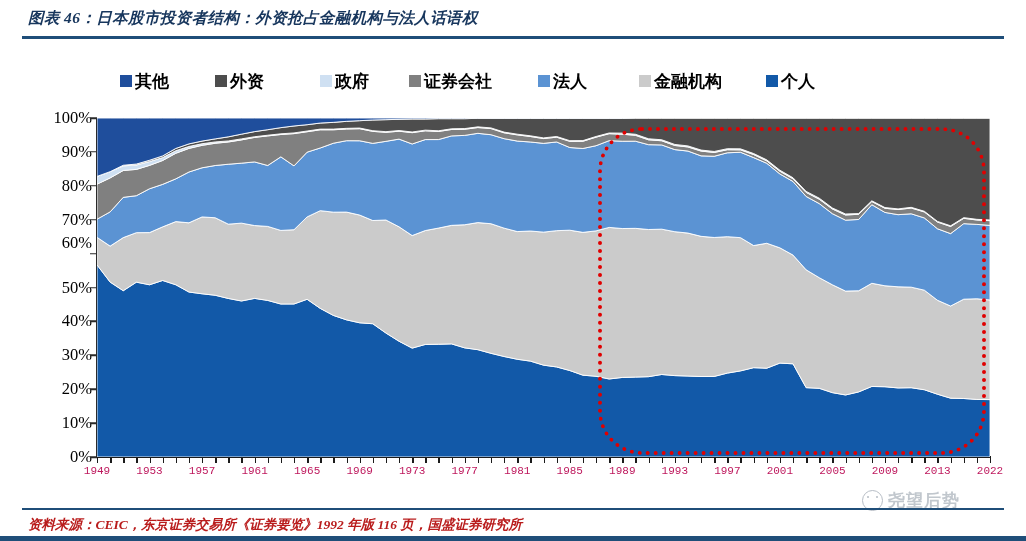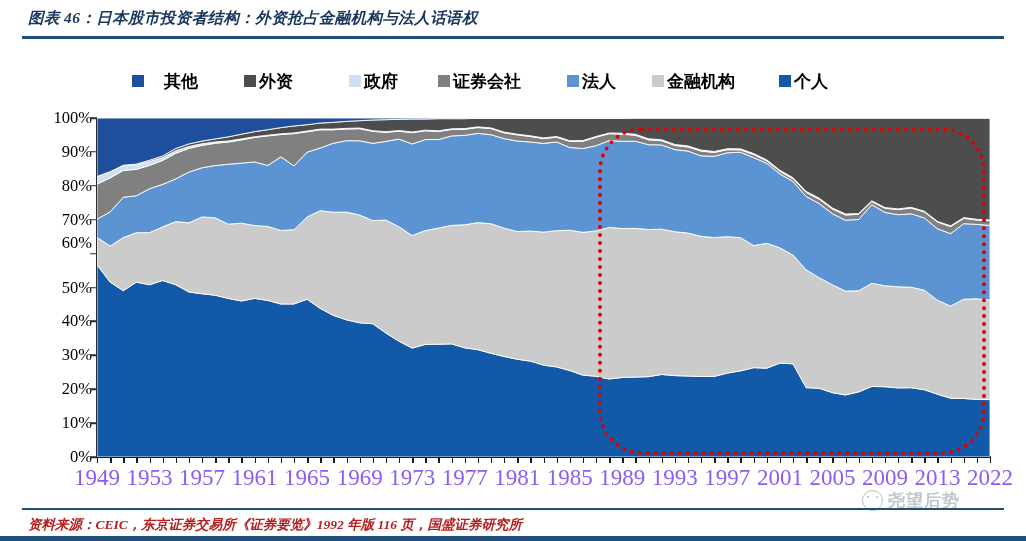--- a/index.html
+++ b/index.html
@@ -42,22 +42,22 @@
     font-size:16.5px;color:#000;line-height:1;transform:translateY(-50%);
   }
   #y-axis-line{position:absolute;left:96px;top:13px;width:1.5px;height:339px;background:#2a2a2a;}
   .y-tickmark{position:absolute;left:90px;width:7px;height:1.5px;background:#2a2a2a;transform:translateY(-50%);}
   #x-axis-line{position:absolute;left:96px;top:351px;width:895px;height:1.6px;background:#1b1b1b;}
   .x-tickmark{position:absolute;top:352px;width:1.4px;height:6px;background:#1b1b1b;}
 
   #x-labels{position:absolute;left:0;top:466px;width:1026px;height:24px;}
   .xlab{
     position:absolute;top:0;
-    font-family:Liberation Serif, serif;
-    font-size:23px;color:#8b5cf6;line-height:1;transform:translateX(-50%);
+    font-family:Liberation Mono, monospace;
+    font-size:11px;color:#be185d;line-height:1;transform:translateX(-50%);
     white-space:nowrap;
   }
 
   
   #highlight-box{
     position:absolute;left:598px;top:127px;width:388px;height:328px;
     border:4px dotted #e00000;border-radius:44px;
     pointer-events:none;box-sizing:border-box;
   }
 
@@ -85,41 +85,41 @@
 </style>
 </head>
 <body>
 
 <div id="figure-header">
   <div id="figure-title">图表 46：日本股市投资者结构：外资抢占金融机构与法人话语权</div>
   <div id="header-rule"></div>
 </div>
 
 <div id="legend">
-    <div class="legend-item" style="margin-left: 12px; gap: 17px;">
+    <div class="legend-item" style="margin-left: 0px;">
       <span class="legend-swatch" style="background: rgb(31, 78, 156);"></span>
       <span class="legend-label">其他</span>
     </div>
     <div class="legend-item" style="margin-left: 46px;">
       <span class="legend-swatch" style="background: rgb(77, 77, 77);"></span>
       <span class="legend-label">外资</span>
     </div>
     <div class="legend-item" style="margin-left: 56px;">
       <span class="legend-swatch" style="background: rgb(207, 224, 242);"></span>
       <span class="legend-label">政府</span>
     </div>
     <div class="legend-item" style="margin-left: 40px;">
       <span class="legend-swatch" style="background: rgb(128, 128, 128);"></span>
       <span class="legend-label">证券会社</span>
     </div>
     <div class="legend-item" style="margin-left: 46px;">
       <span class="legend-swatch" style="background: rgb(91, 147, 211);"></span>
       <span class="legend-label">法人</span>
     </div>
-    <div class="legend-item" style="margin-left: 36px;">
+    <div class="legend-item" style="margin-left: 52px;">
       <span class="legend-swatch" style="background: rgb(203, 203, 203);"></span>
       <span class="legend-label">金融机构</span>
     </div>
     <div class="legend-item" style="margin-left: 44px;">
       <span class="legend-swatch" style="background: rgb(18, 89, 168);"></span>
       <span class="legend-label">个人</span>
     </div>
   </div>
 
 <div id="chart-area">

